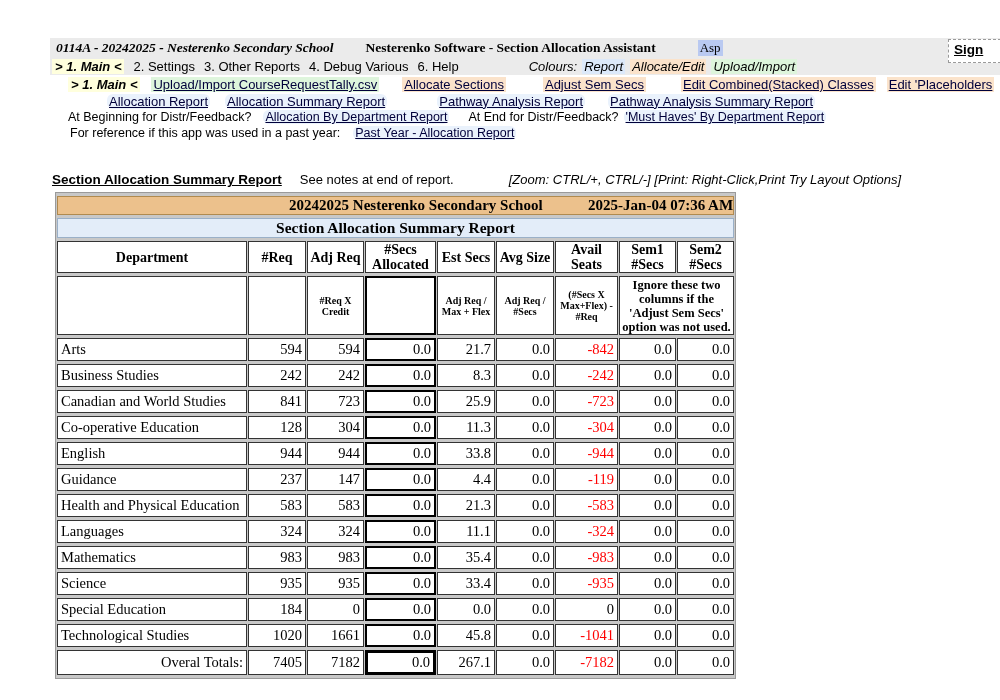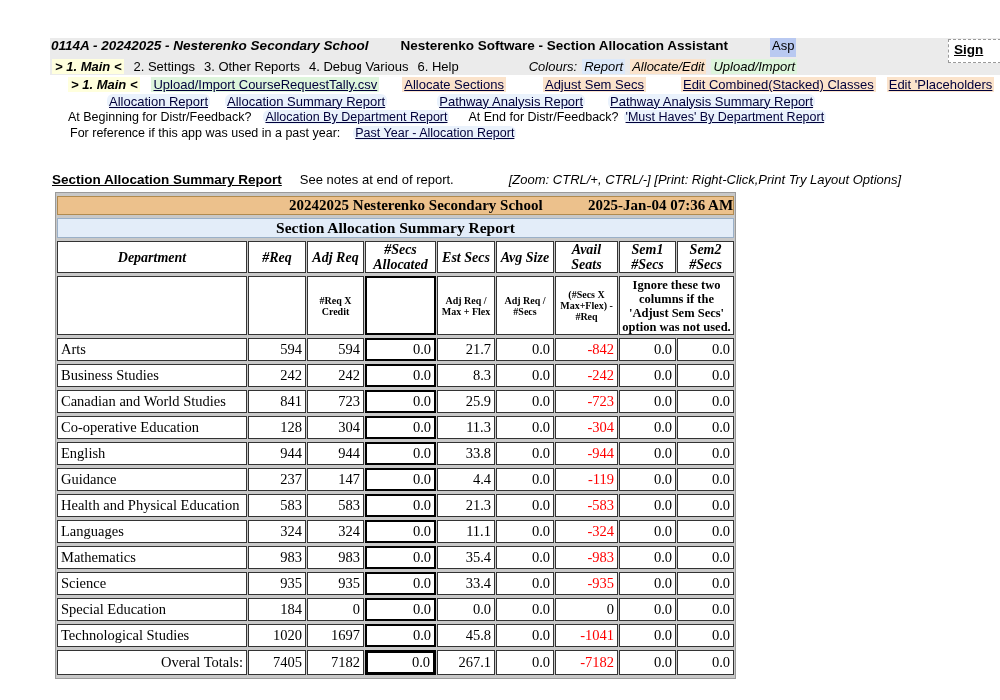--- a/index.html
+++ b/index.html
@@ -2,21 +2,21 @@
 <html><head>
 <meta charset="utf-8">
 <style>
   * { box-sizing: border-box; margin: 0; padding: 0; }
   html, body { width: 1000px; height: 700px; overflow: hidden; background: #fff; }
   body { font-family: "Liberation Sans", sans-serif; color: #000; position: relative; }
 
   
   .topbar { position: absolute; left: 50px; top: 38px; width: 950px; height: 37px;
             background: #ebebeb; }
-  .topline { display: flex; height: 19px; padding-left: 1px; }
+  .topline { display: flex; align-items: center; height: 19px; padding-left: 6px; font-family: Liberation Serif, serif; }
   .school-title { font-weight: bold; font-style: italic; font-size: 13.5px; }
   .app-title { font-weight: bold; font-size: 13.5px; margin-left: 32px; }
   .asp { margin-left: 42px; font-size: 13px; background: #b9c9f1; padding: 0 2px; }
   .menuline { display: flex; align-items: center; height: 18px; padding-left: 2px; font-size: 13px; }
   .main-active { font-weight: bold; font-style: italic; background: #ffffdd; padding: 0 3px; }
   .menu-item { margin-left: 9px; cursor: default; }
   .colours { display: flex; align-items: flex-start; margin-left: 70px; font-style: italic; gap: 5px; }
   .bg-blue  { background: #dce9fa; padding: 0 2px; }
   .bg-peach { background: #fbe3cb; padding: 0 2px; }
   .bg-green { background: #def5dc; padding: 0 2px; }
@@ -53,21 +53,21 @@
   .tablewrap { position: absolute; left: 55px; top: 192px; }
   table { border-collapse: separate; border-spacing: 1px 3px; background: #c8c8c8;
           border: 1px solid #9a9a9a; table-layout: fixed; width: 681px;
           font-family: "Liberation Serif", serif; }
   td, th { background: #fff; border: 1px solid #333; overflow: hidden; white-space: nowrap; }
   .trow-school td { background: #ecc18c; border: 1px solid #b08a4f; font-weight: bold;
                     font-size: 15px; text-align: right; height: 19px; white-space: nowrap; }
   .trow-sub td { background: #e3edf9; border: 1px solid #9ab0c8; font-weight: bold;
                  font-size: 15.5px; text-align: center; height: 19px; }
   .colhdr th { font-weight: bold; font-size: 14px; text-align: center; vertical-align: middle;
-               height: 32px; white-space: normal; line-height: 15px; padding: 0 1px; font-style: italic; }
+               height: 32px; white-space: normal; line-height: 15px; padding: 0 1px; }
   .subhdr td { font-weight: bold; font-size: 10px; text-align: center; vertical-align: middle;
                height: 59px; white-space: normal; line-height: 11px; padding: 0 2px; }
   .subhdr td.semnote { font-size: 12.5px; line-height: 14px; }
   td.dept { text-align: left; font-size: 14.5px; padding: 1px 3px; height: 21px;
             vertical-align: middle; }
   td.num  { text-align: right; font-size: 14.5px; padding: 1px 3px; height: 21px;
             vertical-align: middle; }
   td.alloc { border: 2px solid #000; }
   td.neg { color: #ff0000; }
   .totals td { height: 23px; }
@@ -297,21 +297,21 @@
           <td class="num alloc">0.0</td>
           <td class="num">0.0</td>
           <td class="num">0.0</td>
           <td class="num">0</td>
           <td class="num">0.0</td>
           <td class="num">0.0</td>
         </tr>
         <tr>
           <td class="dept">Technological Studies</td>
           <td class="num">1020</td>
-          <td class="num">1697</td>
+          <td class="num">1661</td>
           <td class="num alloc">0.0</td>
           <td class="num">45.8</td>
           <td class="num">0.0</td>
           <td class="num neg">-1041</td>
           <td class="num">0.0</td>
           <td class="num">0.0</td>
         </tr>
         <tr class="totals">
           <td class="dept">Overal Totals:</td>
           <td class="num">7405</td>

